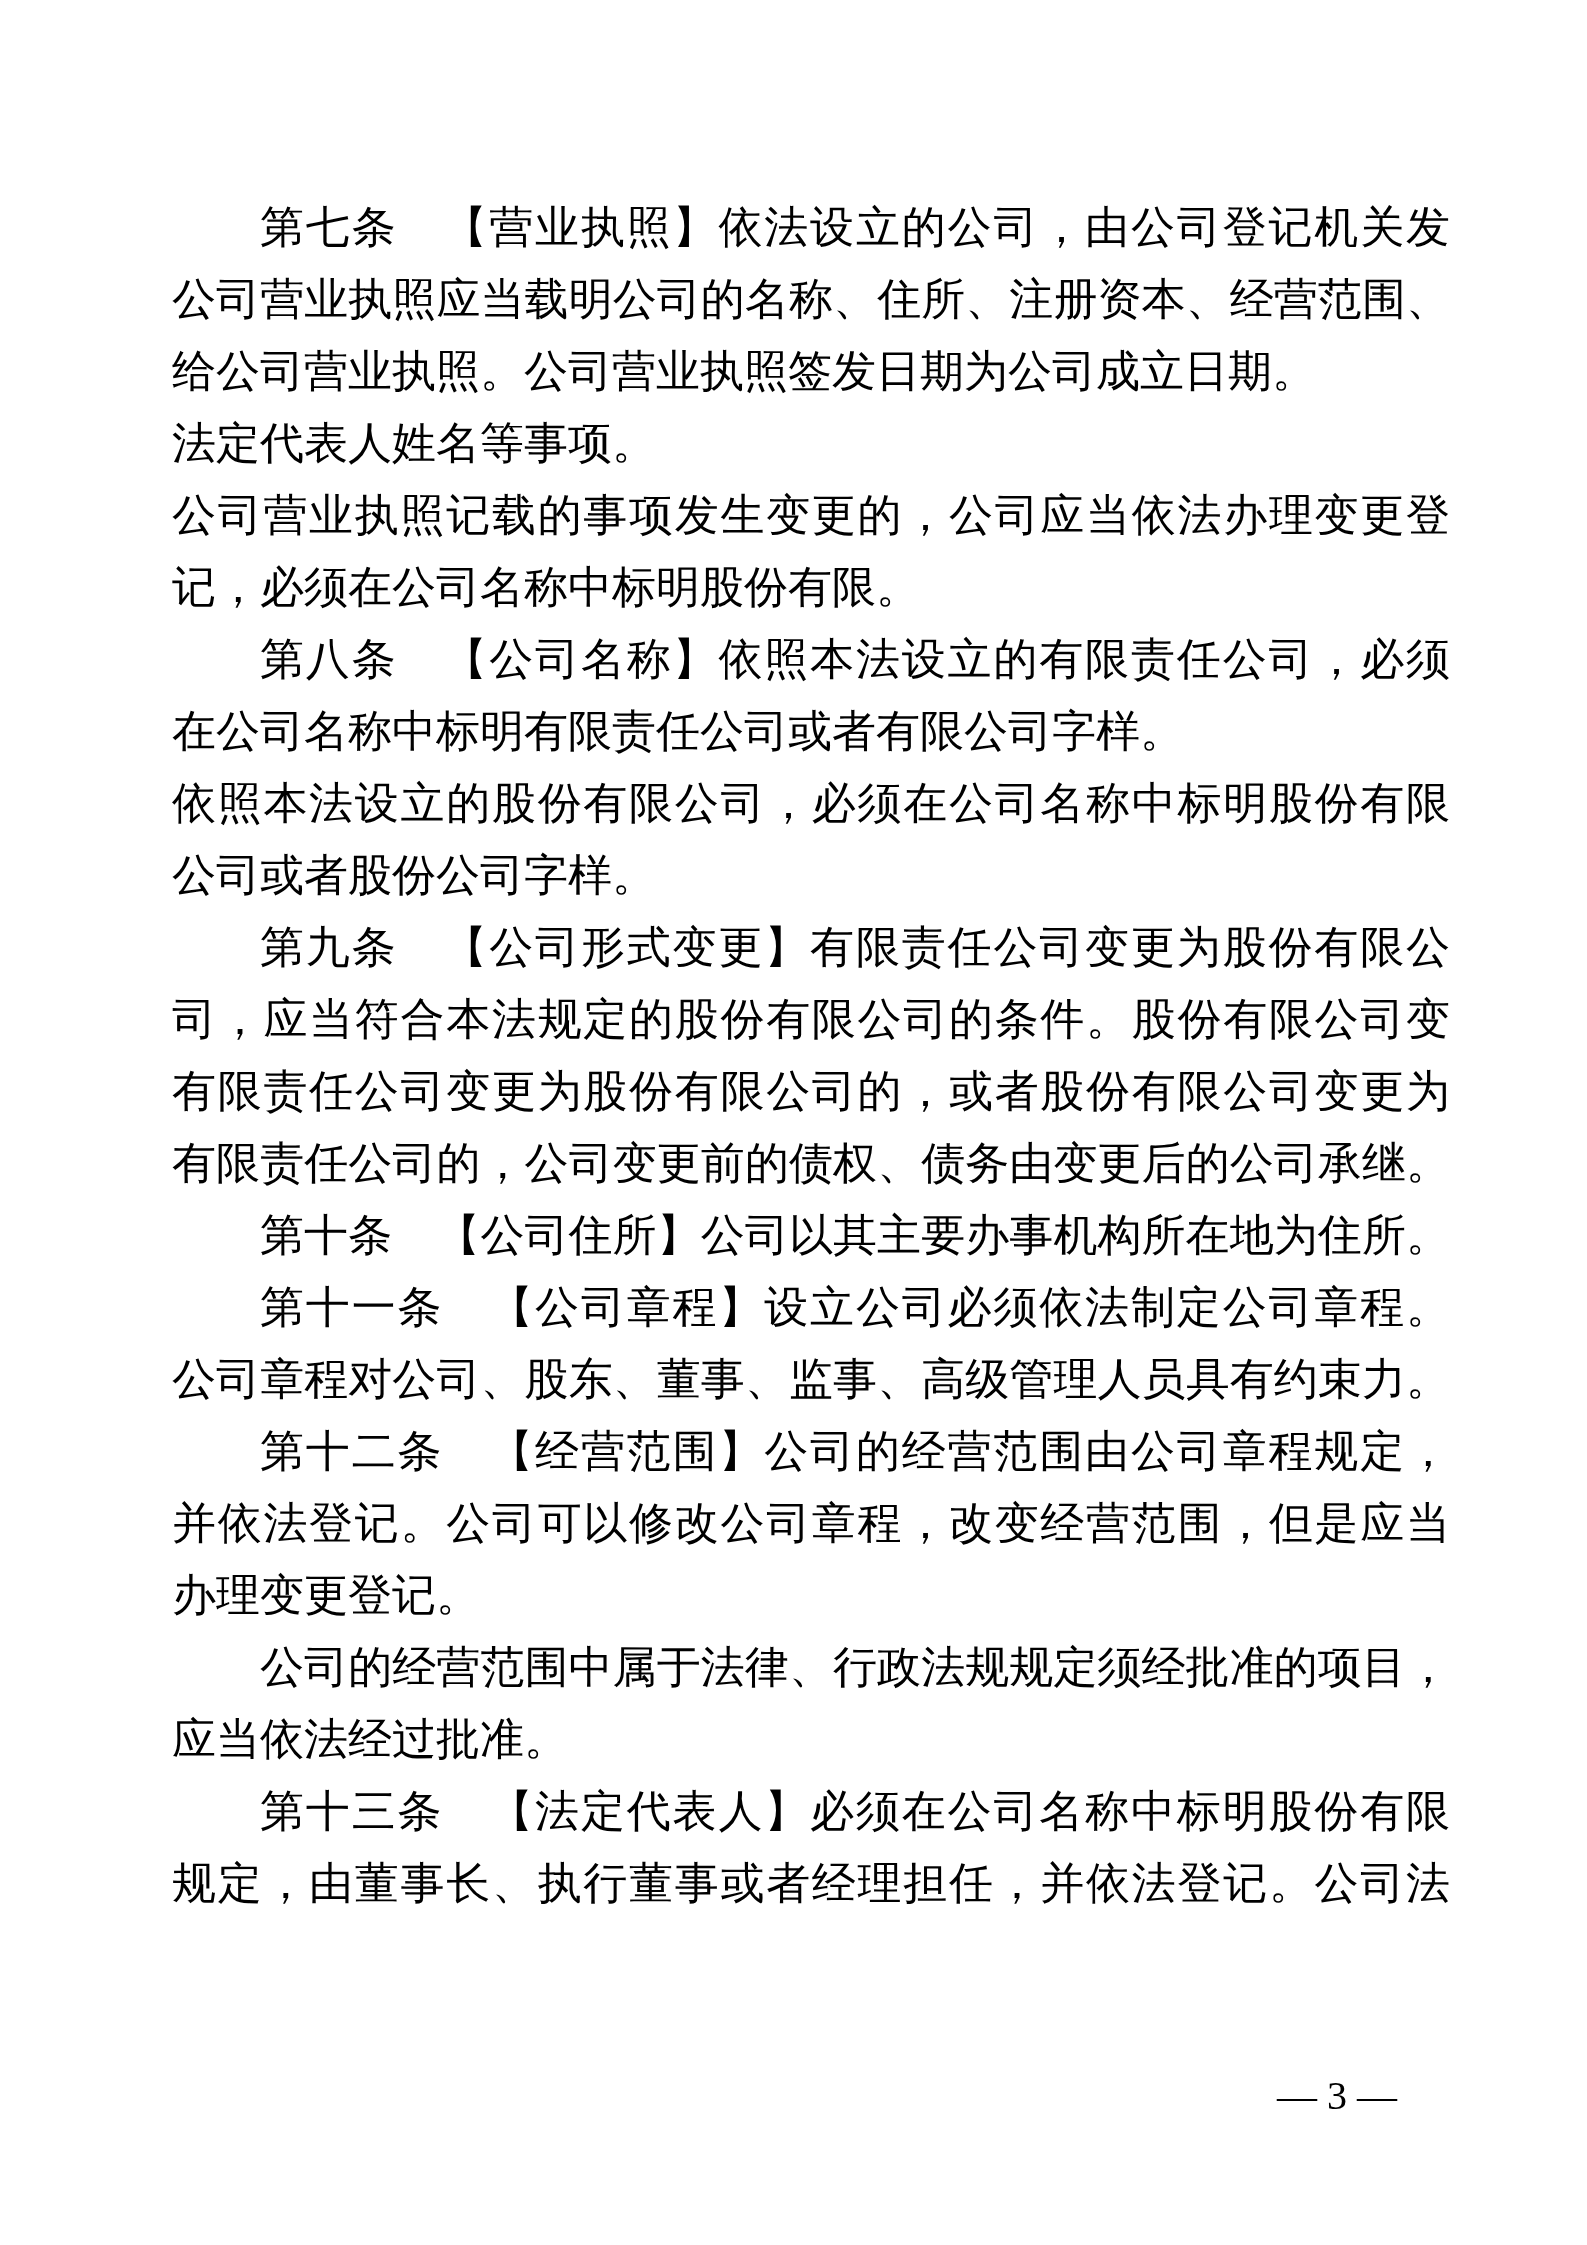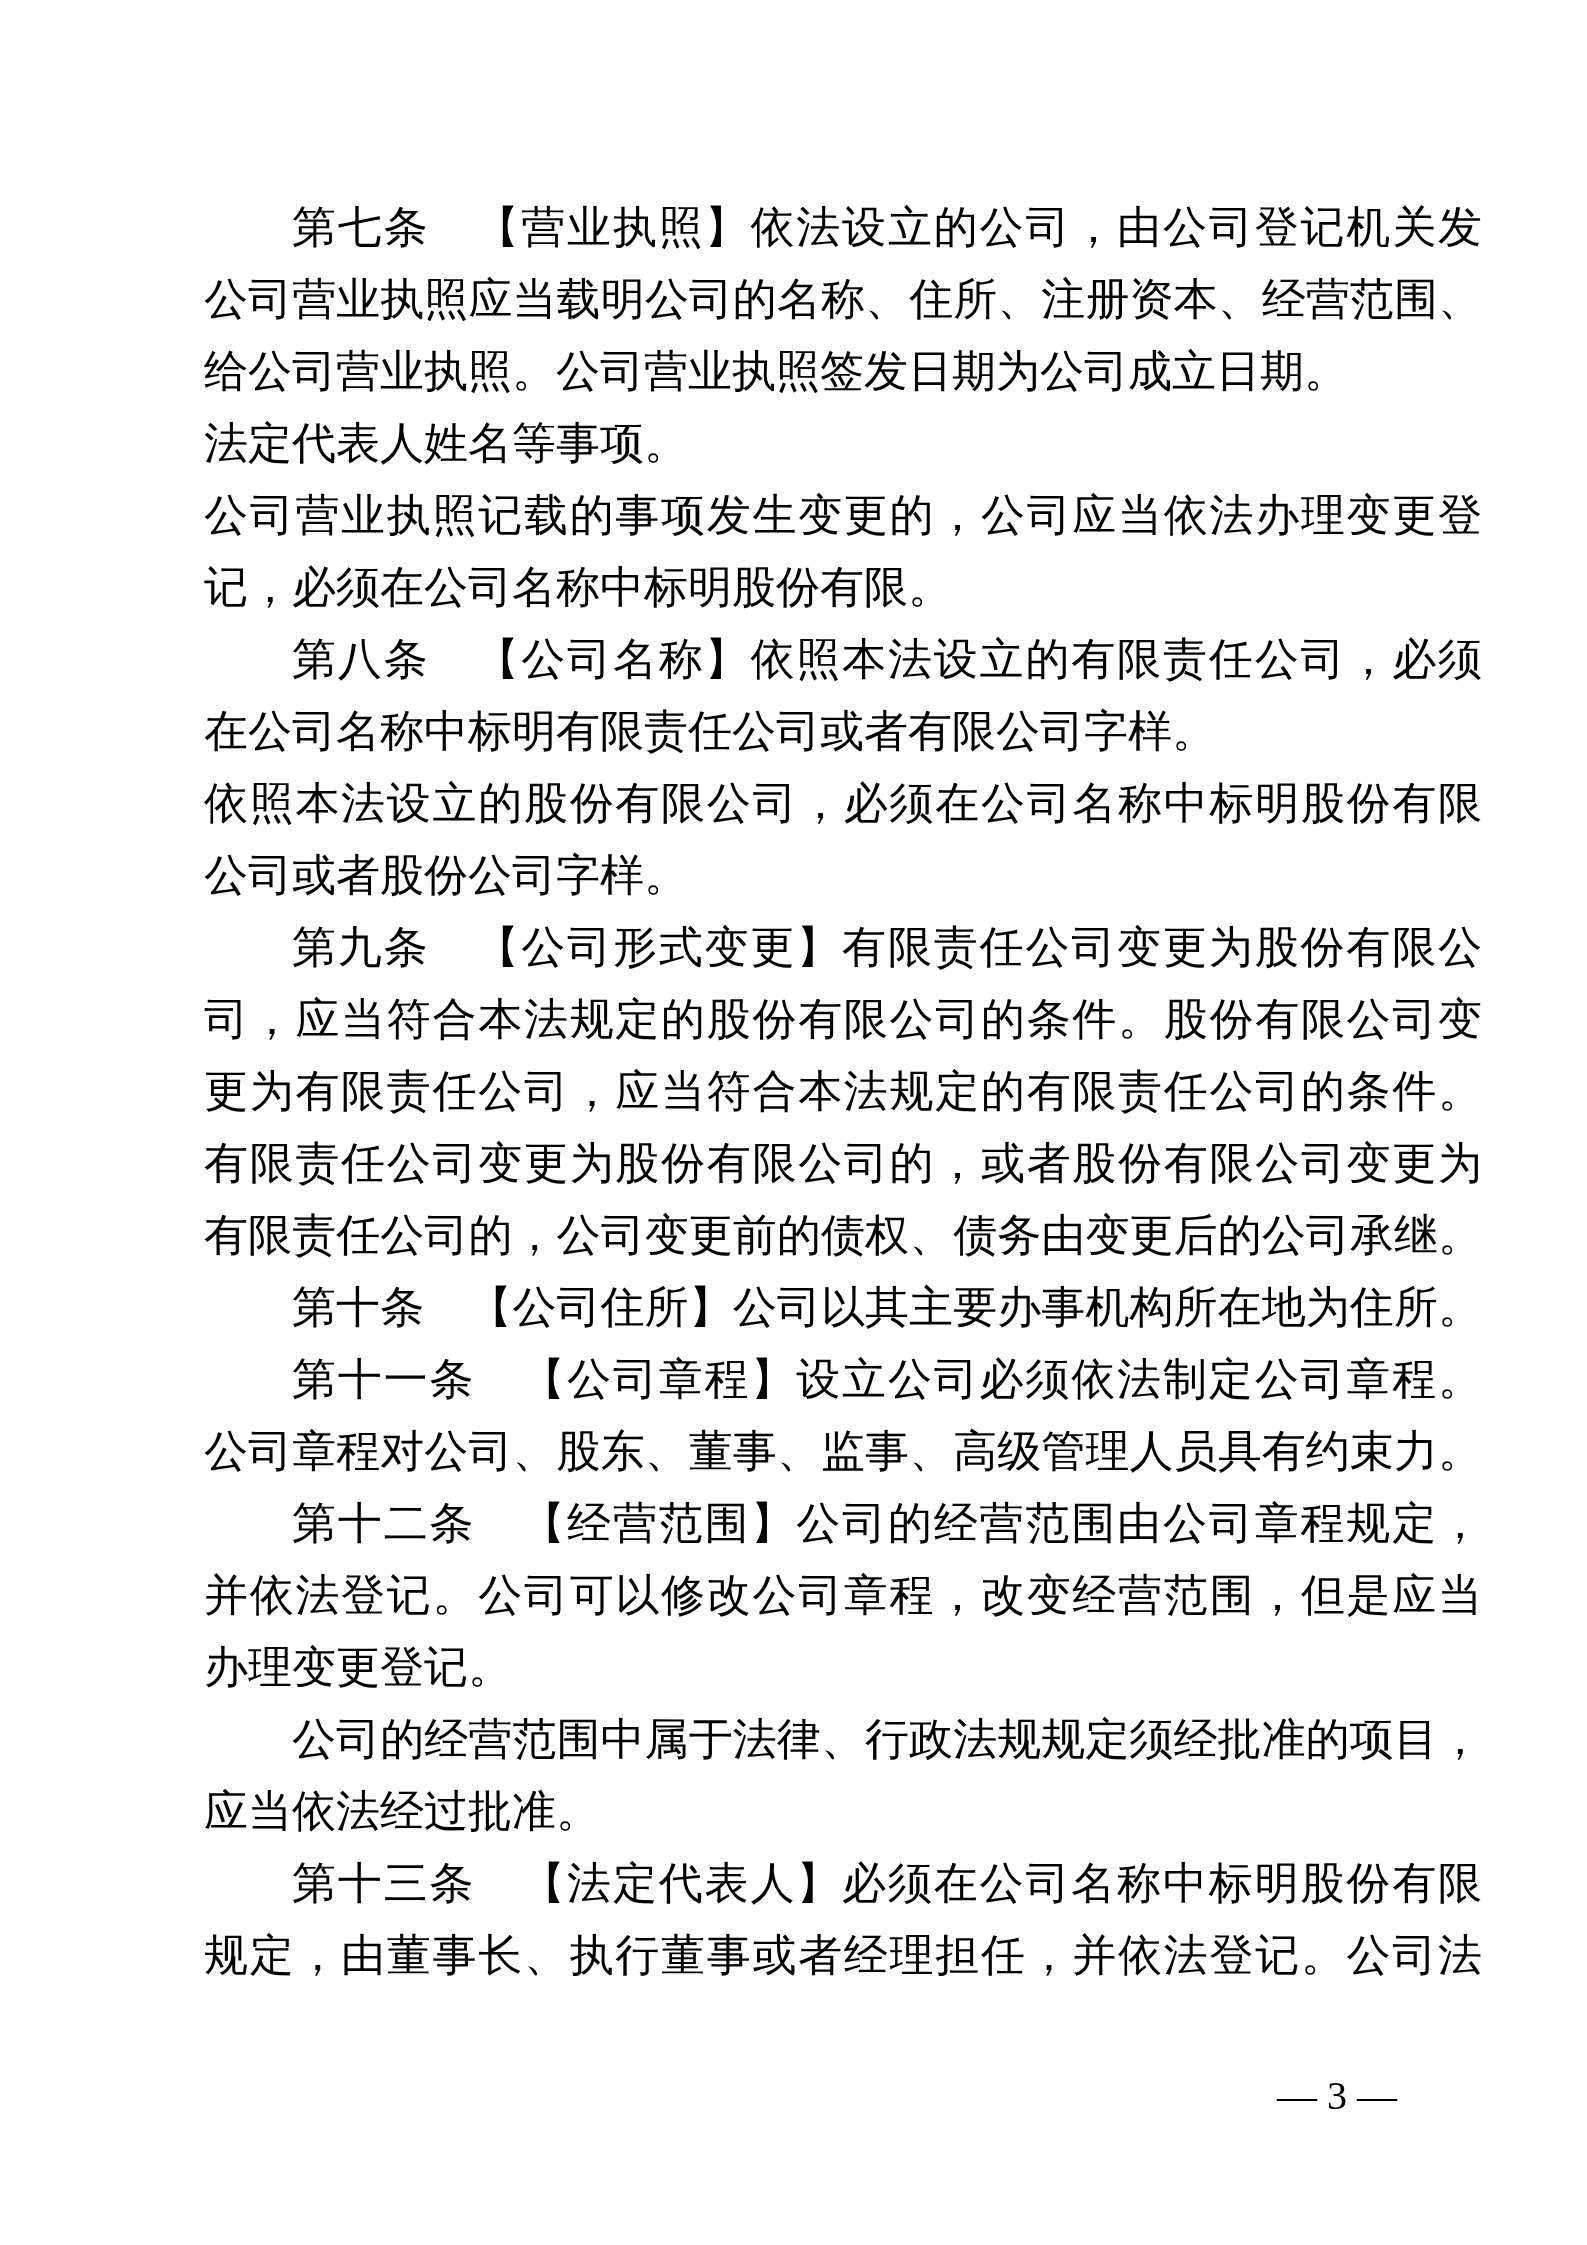--- a/index.html
+++ b/index.html
@@ -11,21 +11,21 @@
     position: relative;
     width: 1587px;
     height: 2245px;
     background: #ffffff;
     overflow: hidden;
     font-family: "Liberation Serif", "DejaVu Serif", serif;
     color: #000000;
   }
   .body-text {
     position: absolute;
-    left: 204px;
+    left: 172px;
     top: 192px;
     width: 1278px;
     font-size: 44px;
     line-height: 72px;
     letter-spacing: 0;
     text-align: left;
   }
   .line {
     white-space: nowrap;
     height: 72px;
@@ -59,21 +59,20 @@
     <div class="line">给公司营业执照。公司营业执照签发日期为公司成立日期。</div>
     <div class="line">法定代表人姓名等事项。</div>
     <div class="line fill">公司营业执照记载的事项发生变更的，公司应当依法办理变更登</div>
     <div class="line">记，必须在公司名称中标明股份有限。</div>
     <div class="line indent fill">第八条　【公司名称】依照本法设立的有限责任公司，必须</div>
     <div class="line">在公司名称中标明有限责任公司或者有限公司字样。</div>
     <div class="line fill">依照本法设立的股份有限公司，必须在公司名称中标明股份有限</div>
     <div class="line">公司或者股份公司字样。</div>
     <div class="line indent fill">第九条　【公司形式变更】有限责任公司变更为股份有限公</div>
     <div class="line fill">司，应当符合本法规定的股份有限公司的条件。股份有限公司变</div>
-    <div class="line fill">更为有限责任公司，应当符合本法规定的有限责任公司的条件。</div>
     <div class="line fill">有限责任公司变更为股份有限公司的，或者股份有限公司变更为</div>
     <div class="line fill">有限责任公司的，公司变更前的债权、债务由变更后的公司承继。</div>
     <div class="line indent fill">第十条　【公司住所】公司以其主要办事机构所在地为住所。</div>
     <div class="line indent fill">第十一条　【公司章程】设立公司必须依法制定公司章程。</div>
     <div class="line fill">公司章程对公司、股东、董事、监事、高级管理人员具有约束力。</div>
     <div class="line indent fill">第十二条　【经营范围】公司的经营范围由公司章程规定，</div>
     <div class="line fill">并依法登记。公司可以修改公司章程，改变经营范围，但是应当</div>
     <div class="line">办理变更登记。</div>
     <div class="line indent fill">公司的经营范围中属于法律、行政法规规定须经批准的项目，</div>
     <div class="line">应当依法经过批准。</div>

